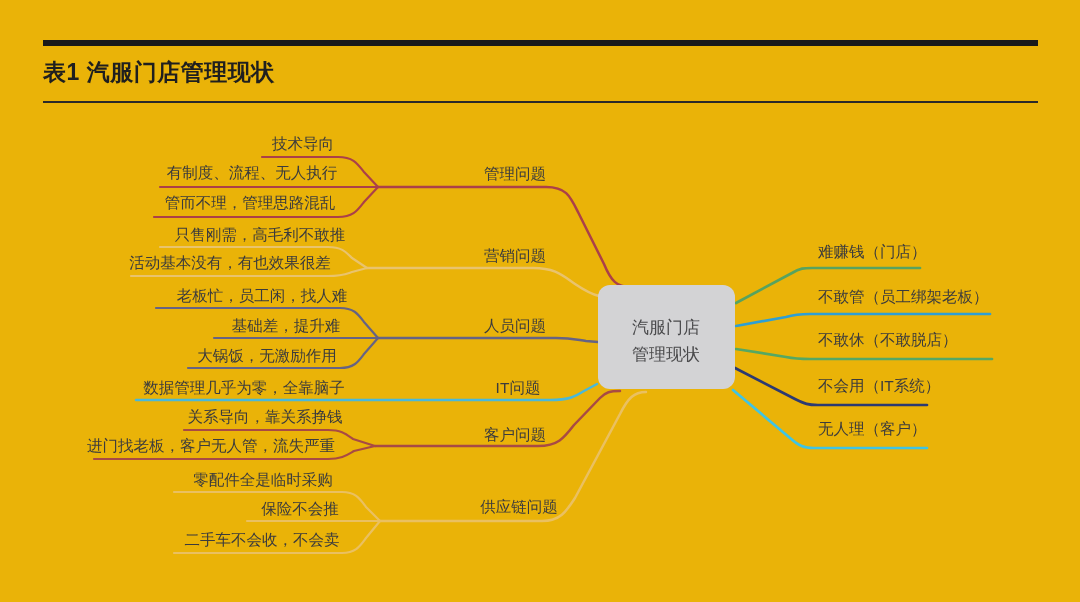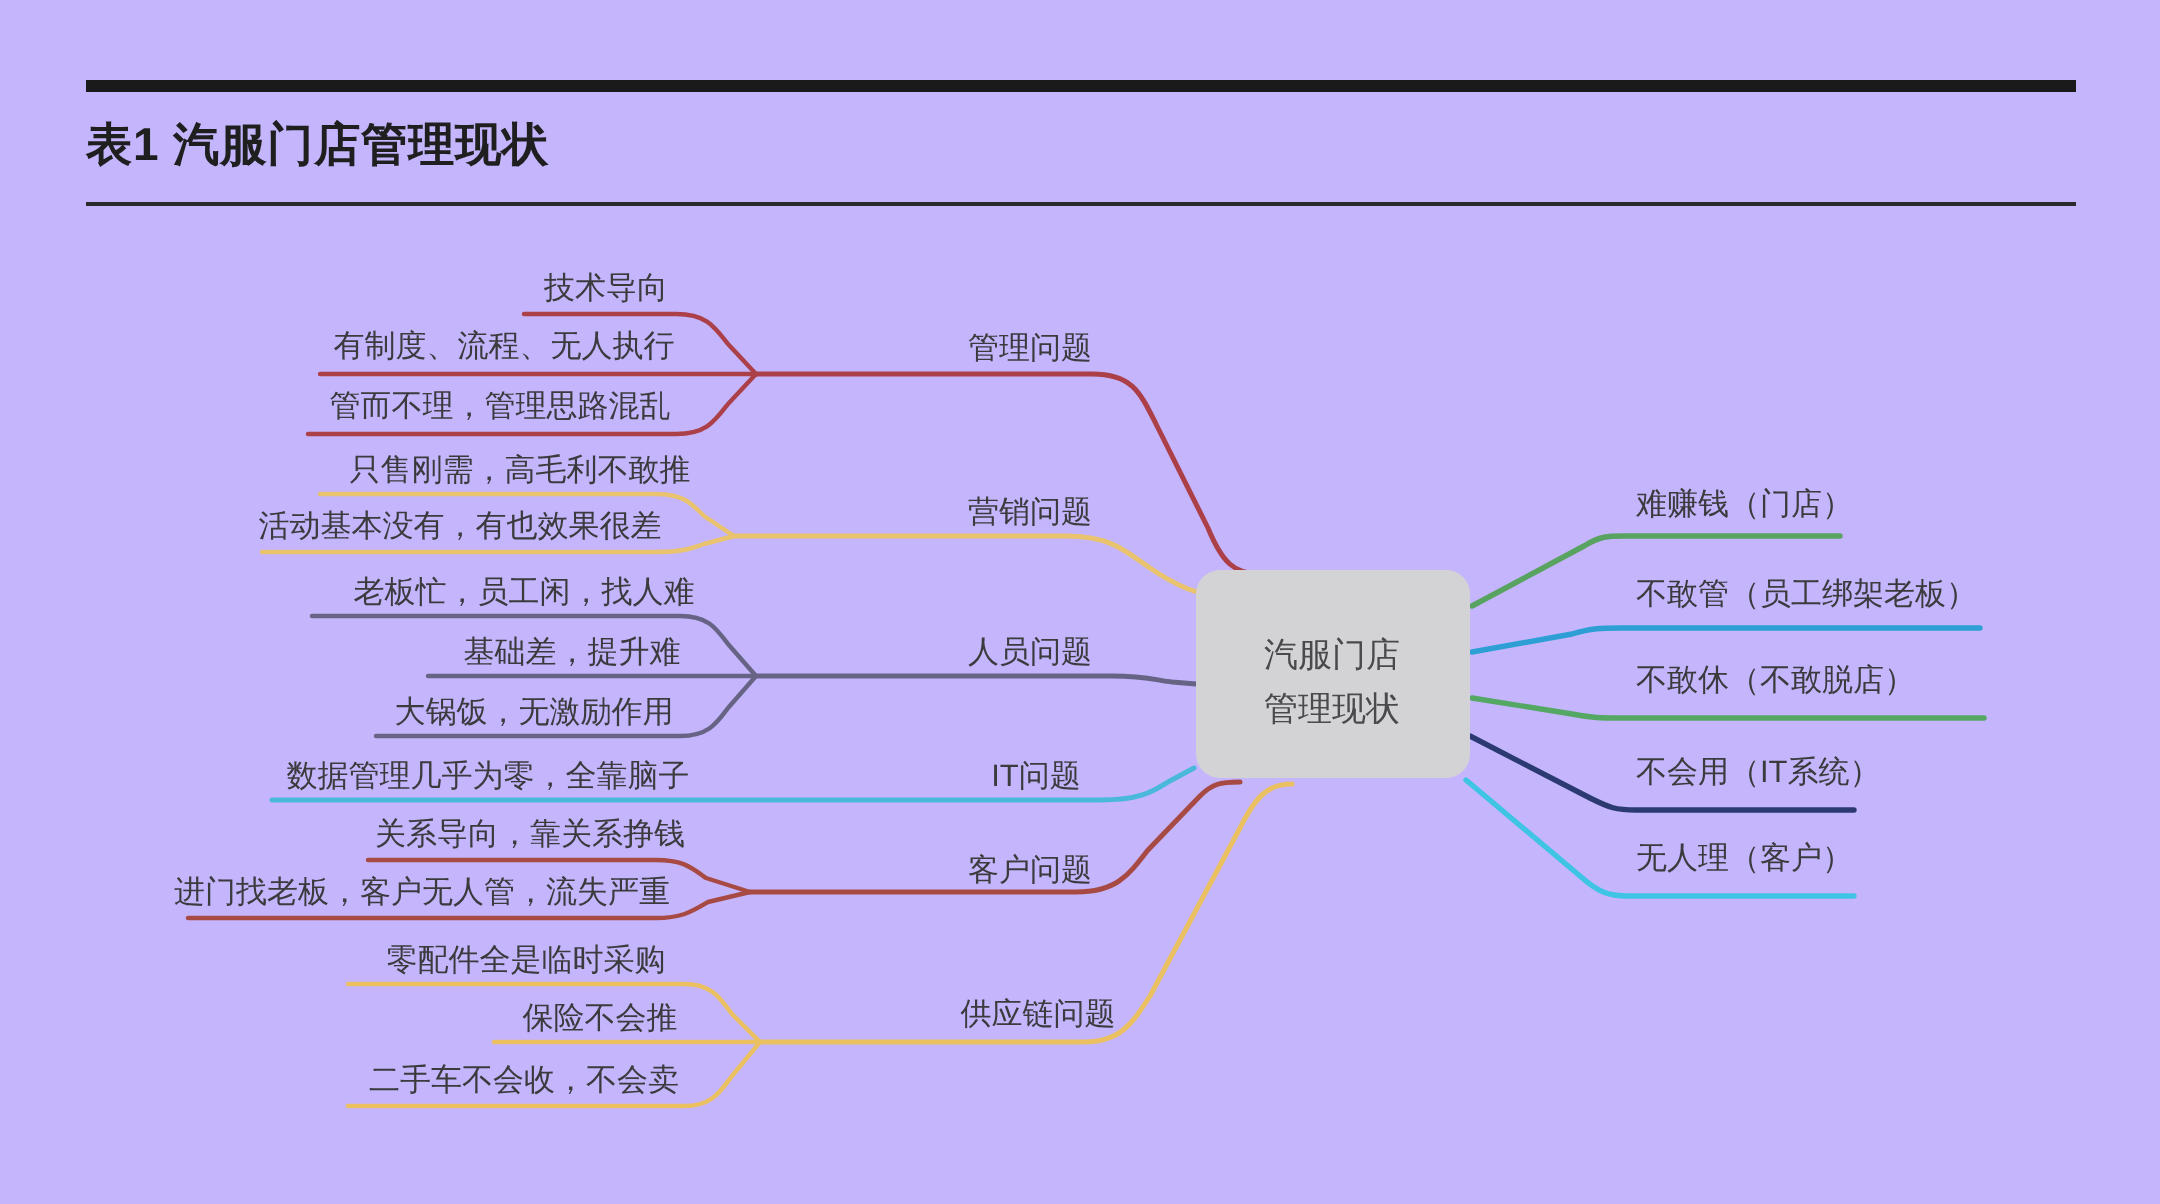--- a/index.html
+++ b/index.html
@@ -1,19 +1,19 @@
 <!DOCTYPE html>
 <html><head>
 <meta charset="utf-8">
 <style>
   html,body{margin:0;padding:0;background:#ffffff;}
   .page{
     position:relative;
     width:1080px;height:602px;
-    background:#c4b5fd;
+    background:#eab308;
     overflow:hidden;
     font-family:"Liberation Sans","DejaVu Sans",sans-serif;
   }
   .rule-thick{
     position:absolute;left:43px;top:40px;width:995px;height:6px;
     background:#1a1a1a;
   }
   .page-title{
     position:absolute;left:43px;top:57px;width:995px;
     font-size:23px;font-weight:700;color:#1f1f1f;

